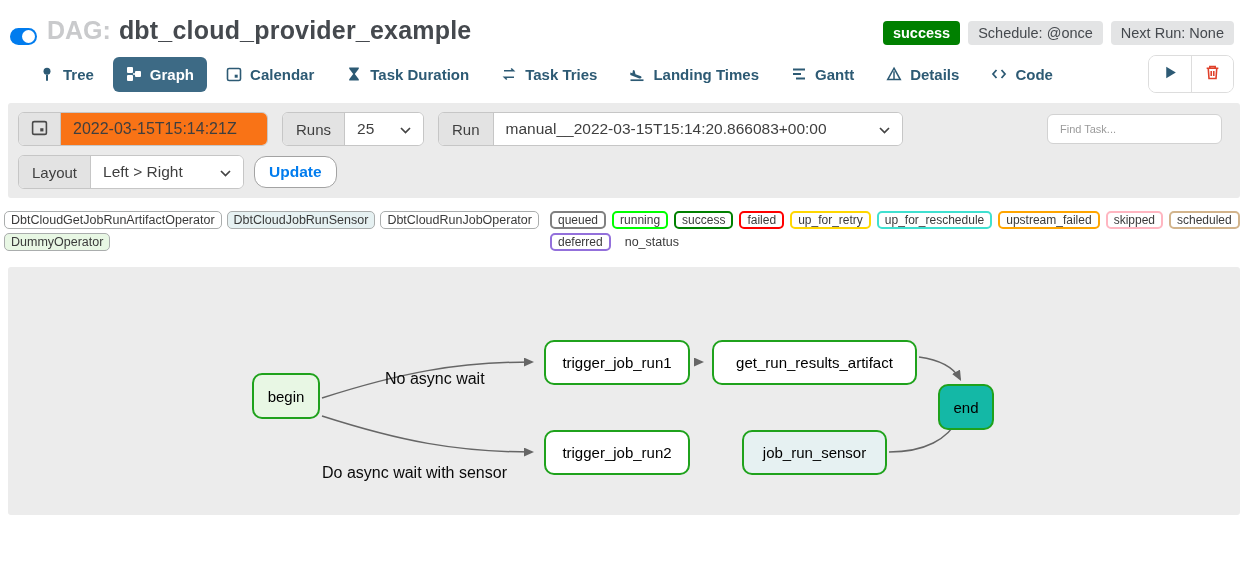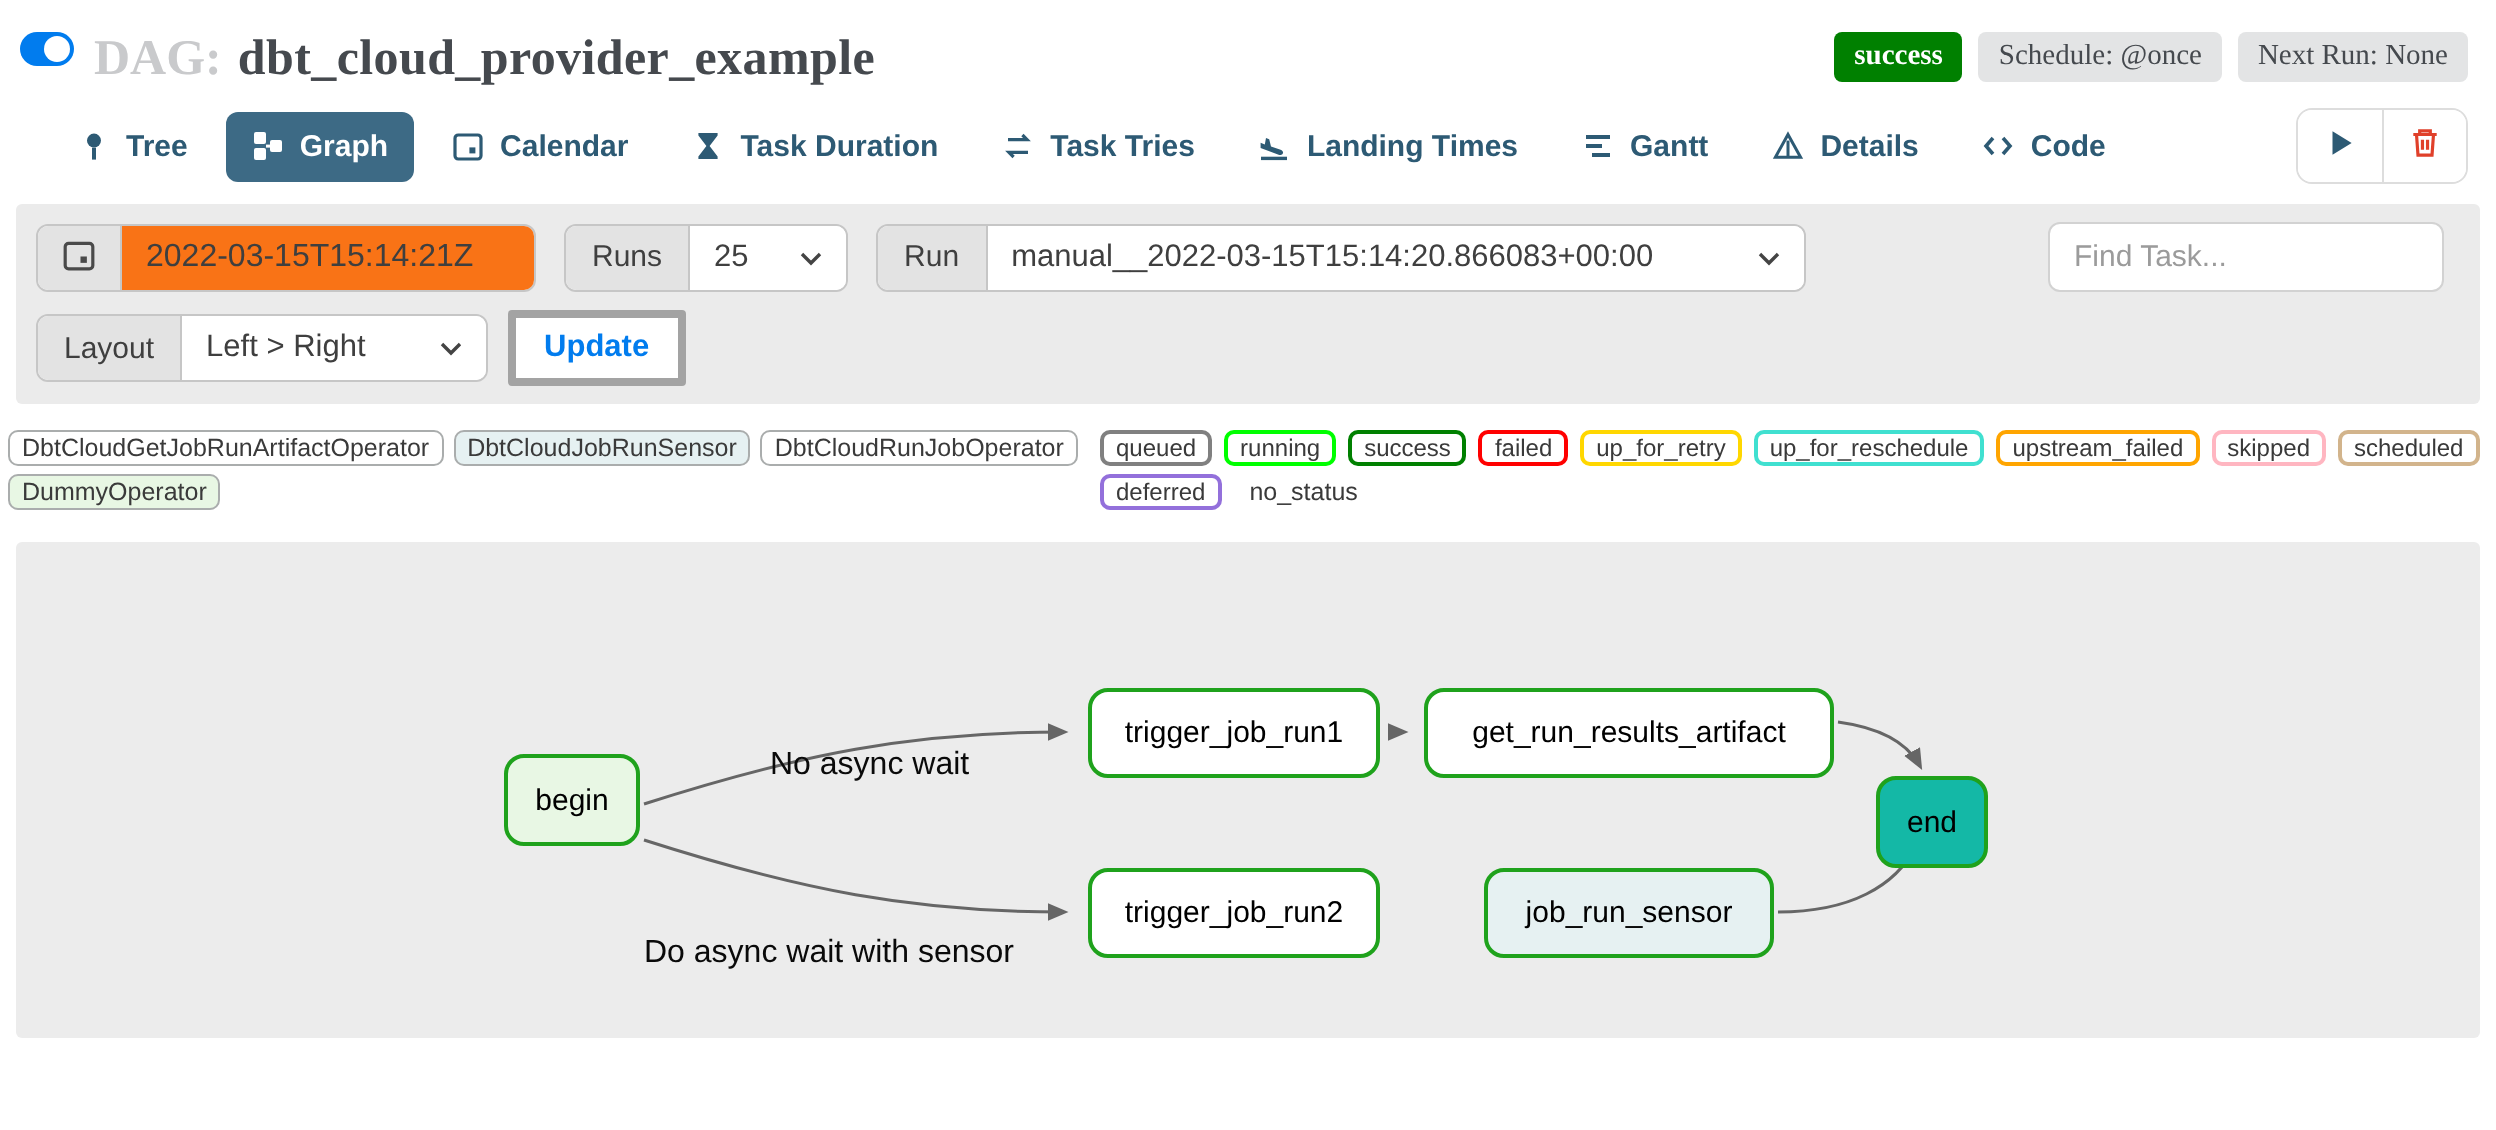--- a/index.html
+++ b/index.html
@@ -2,21 +2,21 @@
 <html><head>
 <meta charset="utf-8">
 <style>
   * { box-sizing: border-box; }
   body {
     margin: 0; width: 1248px; height: 565px; overflow: hidden;
     background: #fff; color: #333;
     font-family: "Liberation Sans", sans-serif;
   }
   
-  .header { display: flex; align-items: flex-start; padding: 16px 14px 8px 10px; font-family: Liberation Serif, serif; }
+  .header { display: flex; align-items: flex-end; padding: 16px 14px 8px 10px; }
   .switch { position: relative; border-radius: 10px; cursor: pointer; flex: none; }
   .switch.sm { width: 27px; height: 17px; }
   .switch.on { background: #017cee; }
   .switch.on::after { content:""; position:absolute; right:2px; top:2px; width:13px; height:13px; border-radius:50%; background:#fff; }
   .switch.md { width: 32px; height: 17px; background:#dcdcdc; }
   .switch.md::after { content:""; position:absolute; left:2px; top:2px; width:13px; height:13px; border-radius:50%; background:#bfbfbf; }
   .dag-prefix { color:#c9cacc; font-size:25px; font-weight:700; margin:0 8px 0 10px; }
   .dag-title { color:#45494e; font-size:25px; font-weight:700; letter-spacing:.2px; }
   .header-right { margin-left:auto; display:flex; gap:8px; align-items:center; }
   .badge { border-radius:4px; padding:4px 10px; font-size:14.5px; white-space:nowrap; }
@@ -35,23 +35,23 @@
   .icon-btn svg { width:17px; height:17px; }
   
   .filter-panel { background:#ebebeb; margin:2px 8px 0; padding:9px 10px; border-radius:3px; }
   .filter-row { display:flex; align-items:center; }
   .filter-row + .filter-row { margin-top:9px; }
   .igroup { display:flex; align-items:stretch; border:1px solid #c6c6c6; border-radius:6px; overflow:hidden; background:#fff; margin-right:14px; }
   .ilabel { background:#e3e3e3; padding:7px 13px; font-size:15px; color:#3f3f3f; border-right:1px solid #c6c6c6; display:flex; align-items:center; white-space:nowrap; }
   .igroup input { border:none; outline:none; font-size:16px; padding:7px 12px; font-family:inherit; color:#3f3f3f; background:#f97316; }
   .iselect { display:flex; align-items:center; justify-content:space-between; gap:12px; padding:7px 12px; font-size:15.5px; color:#3f3f3f; background:#fff; cursor:pointer; white-space:nowrap; }
   .cal-btn { background:#e3e3e3; border:none; border-right:1px solid #c6c6c6; width:42px; display:flex; align-items:center; justify-content:center; cursor:pointer; }
-  .find-input { margin-left:auto; border:1px solid #d2d2d2; border-radius:6px; padding:8px 12px; font-size:15px; width:198px; background:#fff; font-family:inherit; color:#4d7c0f; outline:none; margin-right:8px; }
+  .find-input { margin-left:auto; border:1px solid #d2d2d2; border-radius:6px; padding:8px 12px; font-size:11px; width:175px; background:#fff; font-family:inherit; color:#4d7c0f; outline:none; margin-right:8px; }
   .find-input::placeholder { color:#9b9b9b; }
-  .update-btn { border:4px solid #a3a3a3; color:#017cee; background:#fff; font-size:15.5px; font-weight:600; border-radius:2px; padding:6px 14px; cursor:pointer; font-family:inherit; }
+  .update-btn { border:1px solid #a3a3a3; color:#017cee; background:#fff; font-size:15.5px; font-weight:600; border-radius:12px; padding:6px 14px; cursor:pointer; font-family:inherit; }
   
   .legend { display:flex; padding:13px 4px 8px; align-items:flex-start; }
   .ops { width:546px; display:flex; flex-wrap:wrap; gap:4px 5px; flex:none; }
   .states { flex:1; display:flex; flex-wrap:wrap; gap:4px 6px; align-items:center; }
   .op-badge { border:1px solid #aaadad; border-radius:5px; padding:1px 6px; font-size:12.5px; color:#3a3a3a; white-space:nowrap; }
   .state-badge { border-style:solid; border-width:2px; border-radius:5px; padding:0 6px; font-size:12px; color:#3a3a3a; background:#fff; white-space:nowrap; }
   .no-status { font-size:12.5px; color:#3a3a3a; padding:0 8px; }
   
   .graph-panel { position:relative; margin:8px 8px 8px; background:#ececec; height:248px; border-radius:3px; }
   .graph-controls { position:absolute; top:7px; right:8px; display:flex; align-items:center; gap:9px; z-index:3; }

